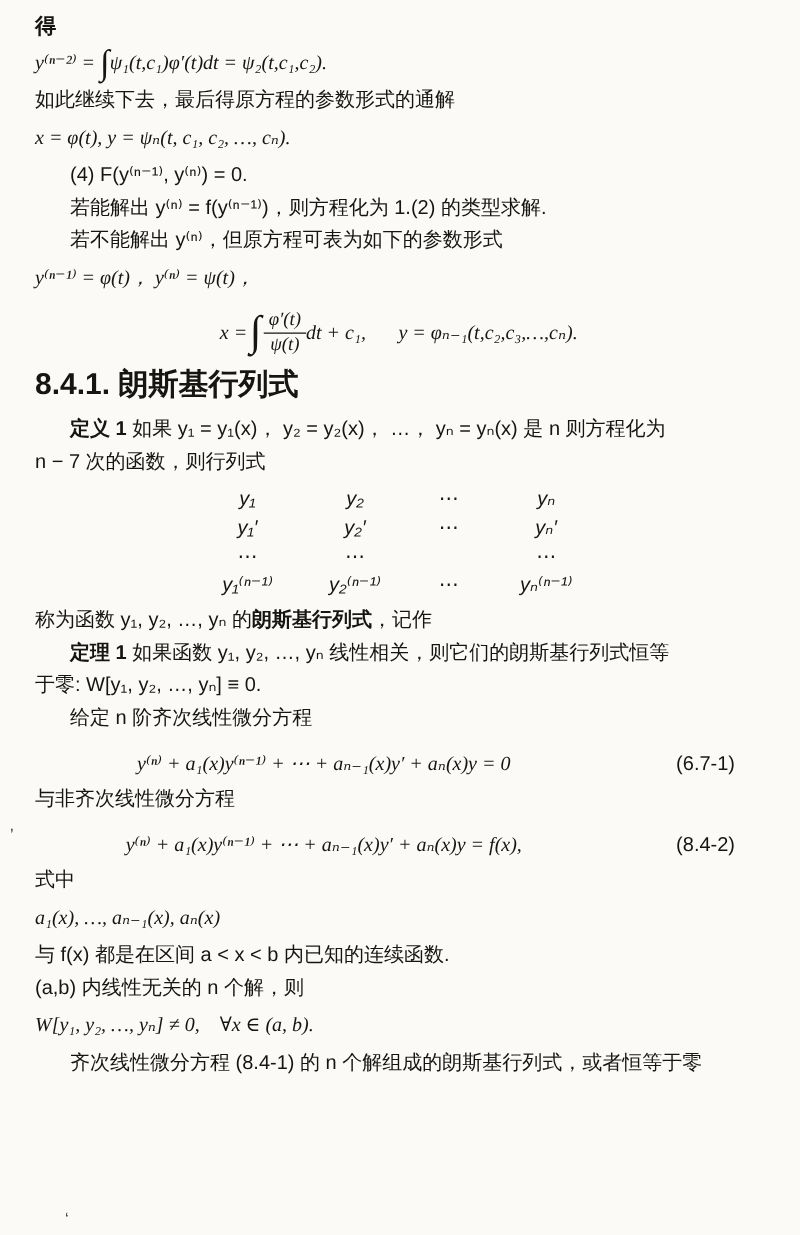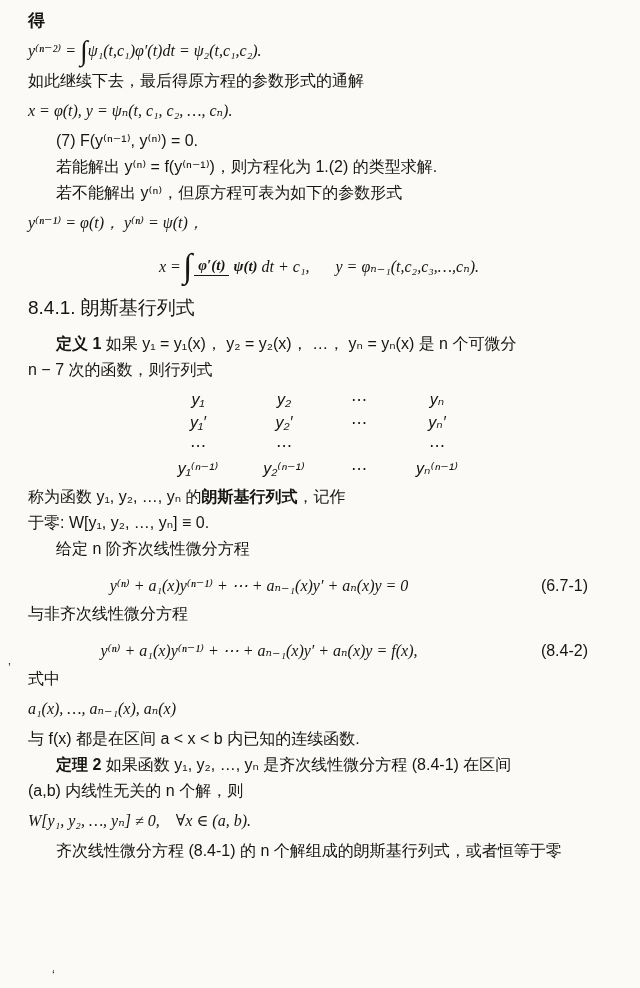--- a/index.html
+++ b/index.html
@@ -17,59 +17,59 @@
   .eqline{text-align:left;margin:5px 0;}
   .eqline .int{font-style:normal;font-size:28px;vertical-align:-4px;line-height:0;}
   .para{margin:1px 0;}
   .indent{text-indent:28px;}
   .bold{font-weight:bold;}
   .sec-title{
     text-align:center;font-weight:bold;font-size:21px;line-height:30px;
     margin:20px 0 12px 0;letter-spacing:1px;
   }
   .sec-title .seclabel{margin-right:18px;letter-spacing:0;}
-  .subsec{font-size:19px;line-height:26px;margin:6px 0 10px 0;font-weight:400;}
+  .subsec{font-size:24px;line-height:26px;margin:6px 0 10px 0;font-weight:700;}
   
   .det-wrap{display:flex;justify-content:center;margin:6px 0 4px 0;}
   .det{display:flex;align-items:center;}
   .det .bar{width:1.5px;background:#1c1b19;margin:2px 6px;}
   .det-grid{
     display:grid;grid-template-columns:86px 86px 64px 92px;
     grid-auto-rows:23px;align-items:center;font-style:italic;
   }
   .det-grid .cell{text-align:center;}
   
   .tagline{position:relative;margin:3px 0;}
   .tagline .formula{text-align:center;padding-right:120px;margin-top:12px;}
   .tagline .tag{position:absolute;right:22px;top:0;font-style:normal;}
   
   .inteq{display:flex;justify-content:center;align-items:center;margin:8px 0 6px 0;height:46px;}
   .inteq .int{font-style:normal;font-size:34px;line-height:0;margin:0 2px;}
-  .frac{display:inline-flex;flex-direction:row;align-items:center;vertical-align:middle;line-height:19px;font-size:15px;font-weight:bold;}
+  .frac{display:inline-flex;flex-direction:column;align-items:center;vertical-align:middle;line-height:19px;font-size:15px;}
   .frac .num{border-bottom:1px solid #161513;padding:0 4px;}
   .frac .den{padding:0 4px;}
   .gap{display:inline-block;width:26px;}
   .artifact{position:absolute;color:#3a3836;font-size:13px;}
   .a1{left:8px;top:655px;}
   .a2{left:52px;top:962px;}
 </style>
 </head>
 <body>
 
 <div class="page cjk">
 
   <div class="lead">得</div>
 
   <div class="eqline math"><span>y⁽ⁿ⁻²⁾ = </span><span class="int">∫</span><span>ψ₁(t,c₁)φ′(t)dt = ψ₂(t,c₁,c₂).</span></div>
 
   <div class="para">如此继续下去，最后得原方程的参数形式的通解</div>
 
   <div class="eqline math">x = φ(t), y = ψₙ(t, c₁, c₂, …, cₙ).</div>
 
-  <div class="para indent">(7)  F(y⁽ⁿ⁻¹⁾, y⁽ⁿ⁾) = 0.</div>
+  <div class="para indent">(4)  F(y⁽ⁿ⁻¹⁾, y⁽ⁿ⁾) = 0.</div>
 
   <div class="para indent">若能解出 y⁽ⁿ⁾ = f(y⁽ⁿ⁻¹⁾)，则方程化为 1.(2) 的类型求解.</div>
 
   <div class="para indent">若不能解出 y⁽ⁿ⁾，但原方程可表为如下的参数形式</div>
 
   <div class="eqline math">y⁽ⁿ⁻¹⁾ = φ(t)， y⁽ⁿ⁾ = ψ(t)，</div>
 
 
   <div class="inteq math">
     <span>x = </span>
@@ -79,21 +79,21 @@
         <span class="den">ψ(t)</span>
       </span>
       <span> dt + c₁,</span>
       <span class="gap"></span>
       <span>y = φₙ₋₁(t,c₂,c₃,…,cₙ).</span>
   </div>
 
 
   <div class="subsec">8.4.1. 朗斯基行列式</div>
 
-  <div class="para indent"><span class="bold">定义 1</span><span>  如果 y₁ = y₁(x)， y₂ = y₂(x)， …， yₙ = yₙ(x) 是 n 个可微分</span></div>
+  <div class="para indent"><span class="bold">定义 1</span><span>  如果 y₁ = y₁(x)， y₂ = y₂(x)， …， yₙ = yₙ(x) 是 n 则方程化为</span></div>
   <div class="para">n − 7 次的函数，则行列式</div>
 
   <div class="det-wrap">
     <div class="det">
       <div class="bar"></div>
       <div class="det-grid">
         <span class="cell">y₁</span>
         <span class="cell">y₂</span>
         <span class="cell">⋯</span>
         <span class="cell">yₙ</span>
@@ -110,20 +110,21 @@
         <span class="cell">⋯</span>
         <span class="cell">yₙ⁽ⁿ⁻¹⁾</span>
       </div>
       <div class="bar"></div>
     </div>
   </div>
 
   <div class="para"><span>称为函数 y₁, y₂, …, yₙ 的</span><span class="bold">朗斯基行列式</span><span>，记作</span></div>
 
 
+  <div class="para indent"><span class="bold">定理 1</span><span>  如果函数 y₁, y₂, …, yₙ 线性相关，则它们的朗斯基行列式恒等</span></div>
   <div class="para">于零: W[y₁, y₂, …, yₙ] ≡ 0.</div>
 
   <div class="para indent">给定 n 阶齐次线性微分方程</div>
 
   <div class="tagline">
     <div class="formula math">y⁽ⁿ⁾ + a₁(x)y⁽ⁿ⁻¹⁾ + ⋯ + aₙ₋₁(x)y′ + aₙ(x)y = 0</div>
     <span class="tag">(6.7-1)</span>
   </div>
 
   <div class="para">与非齐次线性微分方程</div>
@@ -132,21 +133,20 @@
     <div class="formula math">y⁽ⁿ⁾ + a₁(x)y⁽ⁿ⁻¹⁾ + ⋯ + aₙ₋₁(x)y′ + aₙ(x)y = f(x),</div>
     <span class="tag">(8.4-2)</span>
   </div>
 
   <div class="para">式中</div>
 
   <div class="eqline math">a₁(x), …, aₙ₋₁(x), aₙ(x)</div>
 
   <div class="para">与 f(x) 都是在区间 a &lt; x &lt; b 内已知的连续函数.</div>
 
-  <div class="para indent"><span class="bold">定理 2</span><span>  如果函数 y₁, y₂, …, yₙ 是齐次线性微分方程 (8.4-1) 在区间</span></div>
   <div class="para">(a,b) 内线性无关的 n 个解，则</div>
 
   <div class="eqline math">W[y₁, y₂, …, yₙ] ≠ 0,　∀x ∈ (a, b).</div>
 
   <div class="para indent">齐次线性微分方程 (8.4-1) 的 n 个解组成的朗斯基行列式，或者恒等于零</div>
 
   <span class="artifact a1">’</span>
   <span class="artifact a2">‘</span>
 
 </div>

